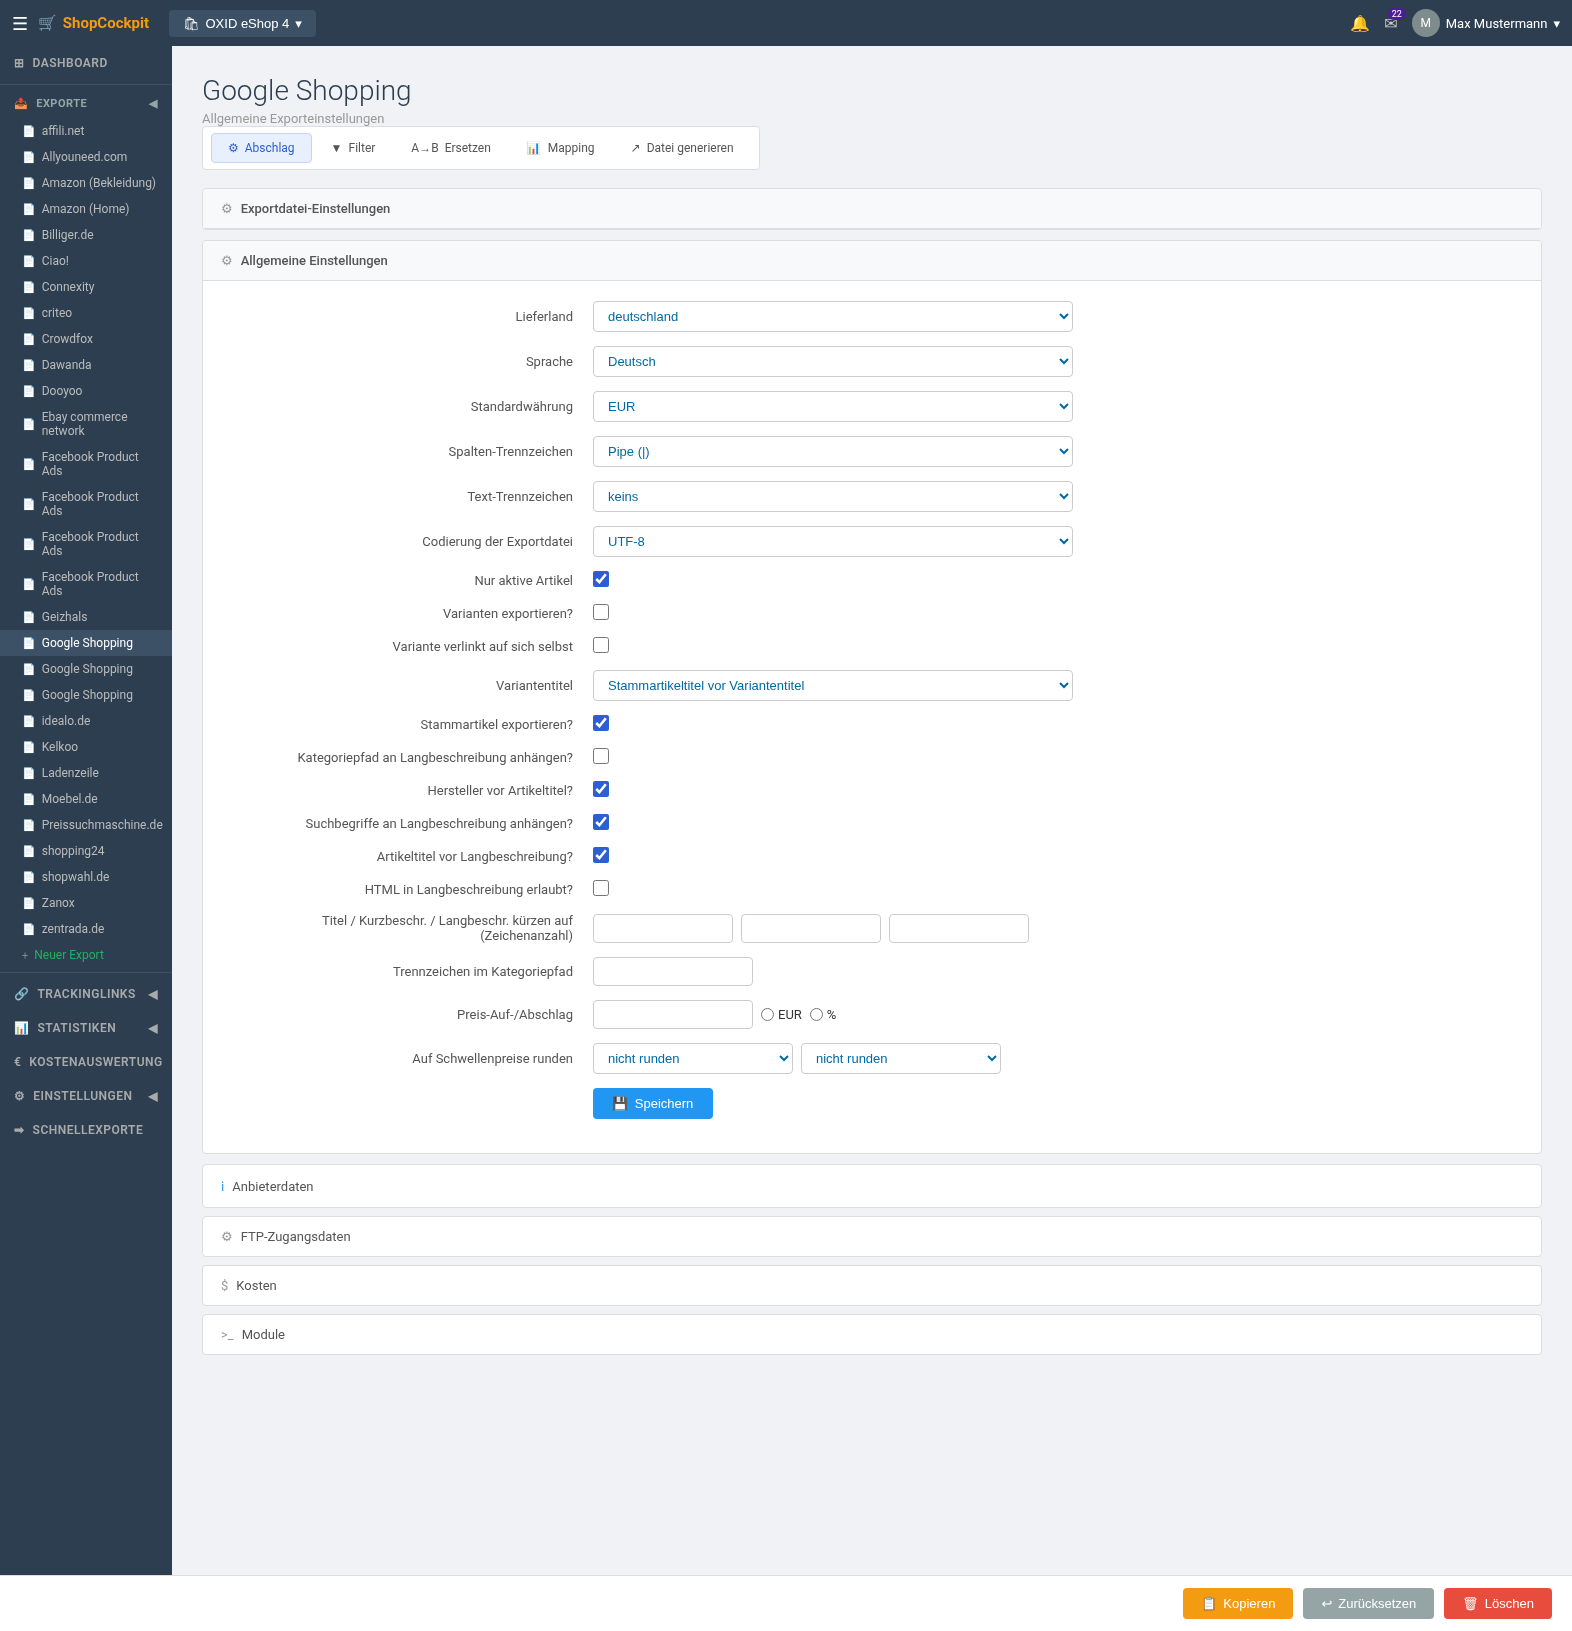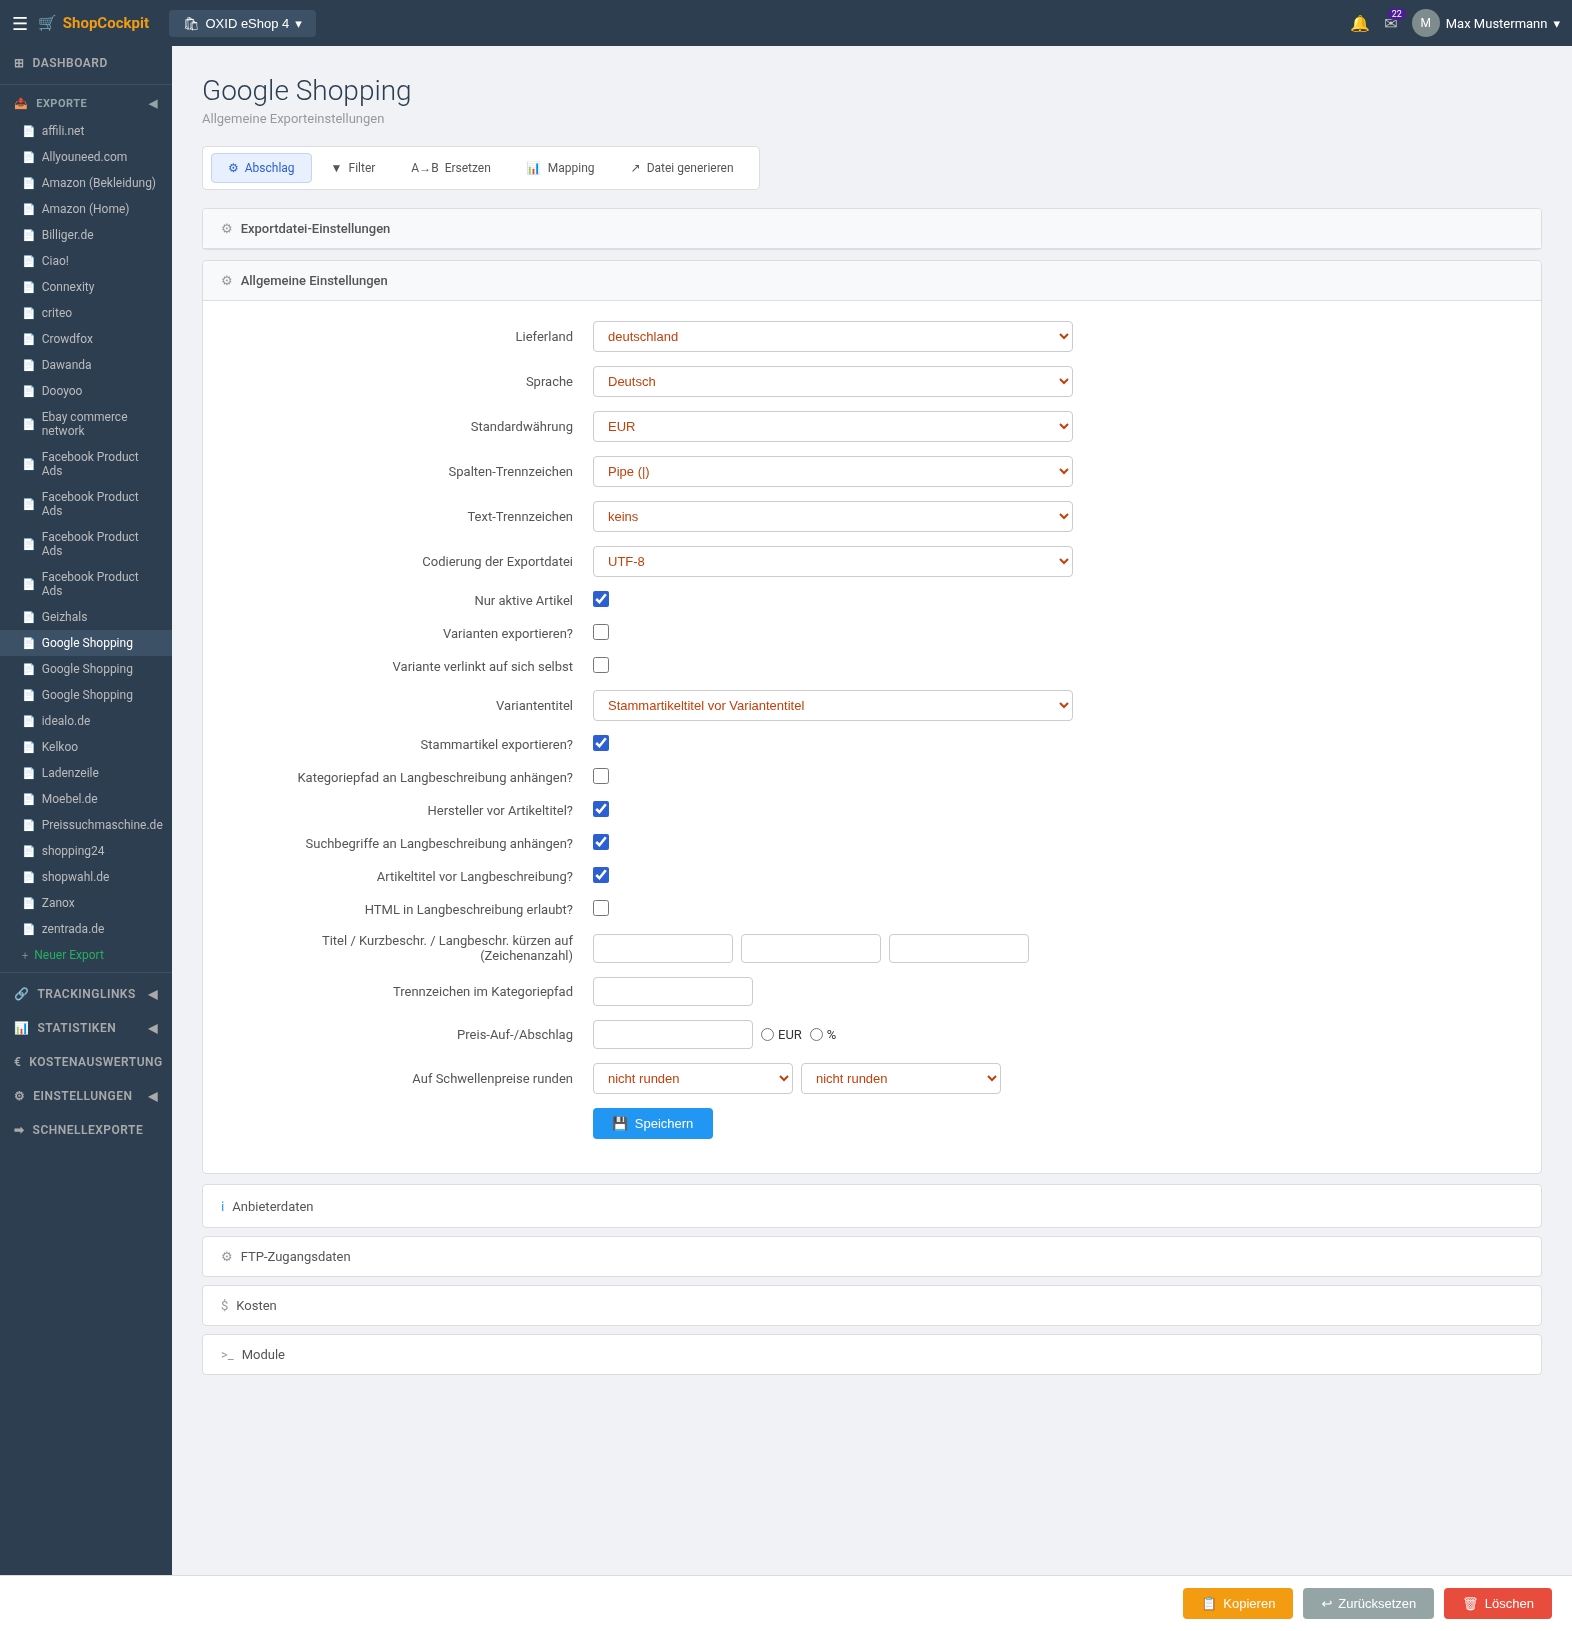--- a/index.html
+++ b/index.html
@@ -31,38 +31,38 @@
     .sidebar-item .item-icon { font-size: 11px; color: #7f8c8d; }
     .sidebar-item-standalone { display: flex; align-items: center; padding: 10px 14px; font-size: 12px; font-weight: 600; color: #aaa; cursor: pointer; gap: 8px; text-transform: uppercase; letter-spacing: 0.5px; }
     .sidebar-divider { border: none; border-top: 1px solid #3d5166; margin: 4px 0; }
 
     
     .main { flex: 1; overflow-y: auto; padding: 28px 30px; background: #f0f2f5; }
     .main::-webkit-scrollbar { width: 6px; }
     .main::-webkit-scrollbar-thumb { background: #ccc; border-radius: 3px; }
 
     .page-title { font-size: 28px; font-weight: 300; color: #2c3e50; margin-bottom: 4px; }
-    .page-subtitle { font-size: 13px; color: #999; margin-bottom: 20px; }
+    .page-subtitle { font-size: 13px; color: #999; }
 
     
     .tabs { display: flex; gap: 2px; margin-bottom: 18px; background: #fff; border: 1px solid #ddd; border-radius: 4px; padding: 6px 8px; width: fit-content; }
     .tab { padding: 7px 16px; border: 1px solid transparent; border-radius: 4px; cursor: pointer; font-size: 12px; display: flex; align-items: center; gap: 6px; color: #555; }
     .tab.active { background: #e8f0fe; border-color: #c5d3f5; color: #2c5fd4; }
 
     
     .card { background: #fff; border: 1px solid #ddd; border-radius: 4px; margin-bottom: 10px; }
     .card-section-header { display: flex; align-items: center; gap: 8px; padding: 12px 18px; background: #f8f9fa; border-bottom: 1px solid #ddd; font-size: 13px; font-weight: 500; color: #555; cursor: pointer; border-radius: 4px 4px 0 0; }
     .card-section-header .gear-icon { color: #999; }
     .card-body { padding: 20px 18px; margin-left: 32px; }
 
     
     .form-row { display: flex; align-items: center; margin-bottom: 14px; }
     .form-label { width: 340px; text-align: right; padding-right: 20px; font-size: 13px; color: #555; flex-shrink: 0; }
     .form-control { flex: 1; max-width: 480px; }
-    select.form-select { width: 100%; padding: 6px 10px; border: 1px solid #ccc; border-radius: 4px; font-size: 13px; background: #fff; color: #c2410c; cursor: pointer; appearance: auto; }
+    select.form-select { width: 100%; padding: 6px 10px; border: 1px solid #ccc; border-radius: 4px; font-size: 13px; background: #fff; color: #0369a1; cursor: pointer; appearance: auto; }
     input.form-input { padding: 6px 10px; border: 1px solid #ccc; border-radius: 4px; font-size: 13px; width: 160px; }
     .form-checkbox { width: 16px; height: 16px; cursor: pointer; accent-color: #2c5fd4; }
     .inline-group { display: flex; gap: 8px; align-items: center; }
     .radio-label { display: flex; align-items: center; gap: 4px; font-size: 13px; cursor: pointer; }
     .triple-inputs { display: flex; gap: 8px; }
     .triple-inputs input { width: 140px; }
 
     
     .btn { padding: 8px 18px; border: none; border-radius: 4px; cursor: pointer; font-size: 13px; display: inline-flex; align-items: center; gap: 6px; }
     .btn-warning { background: #f39c12; color: #fff; }

